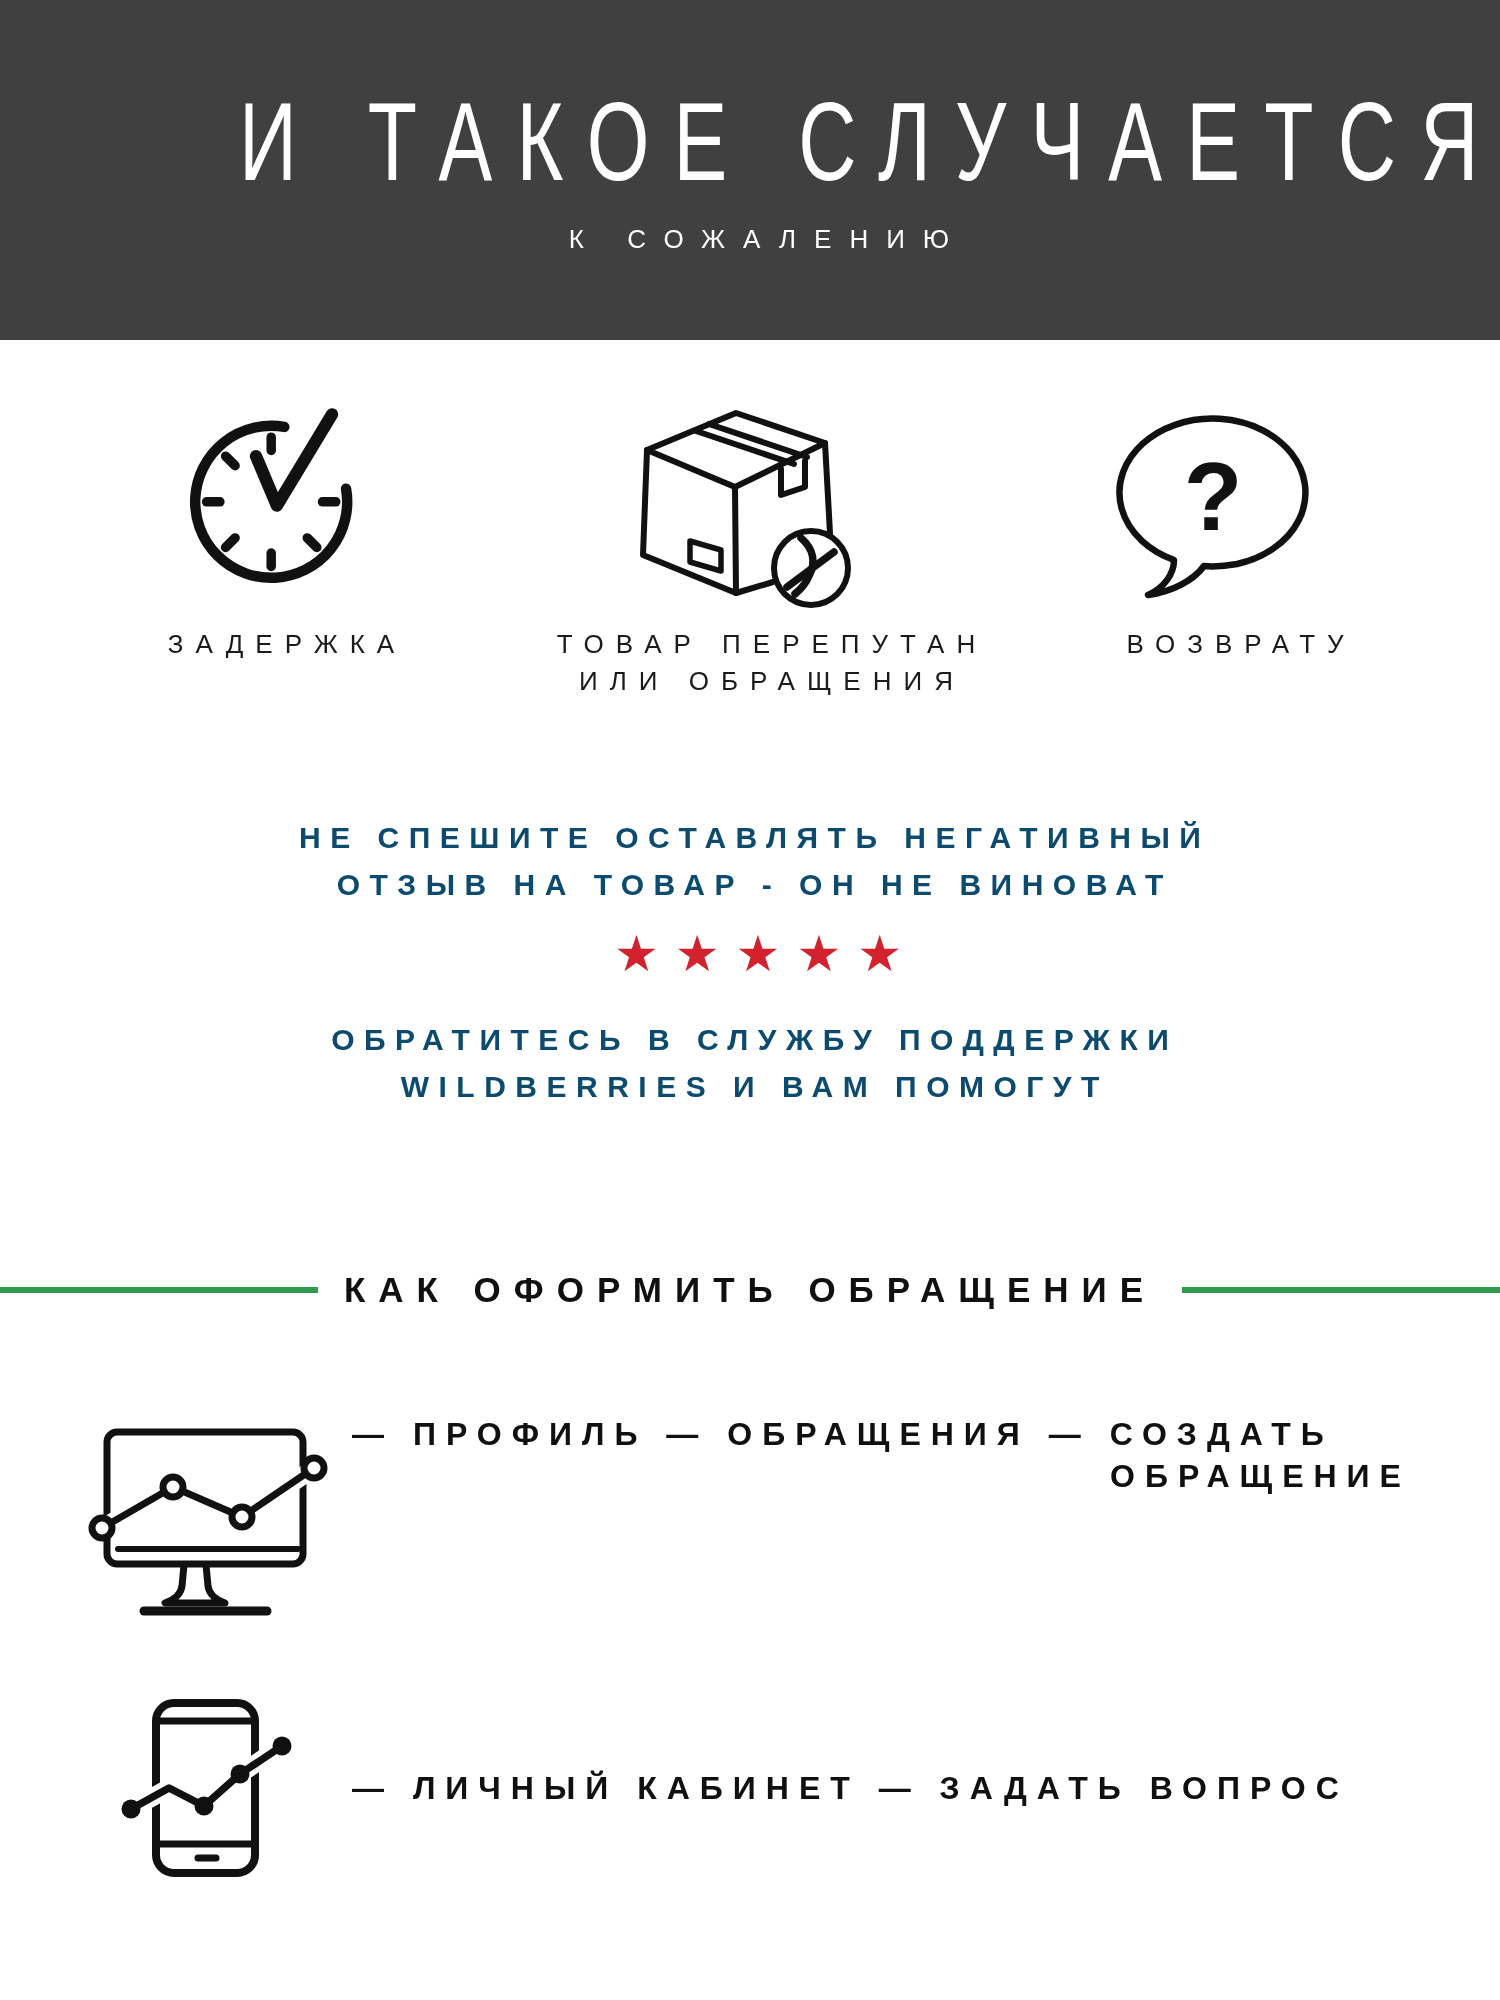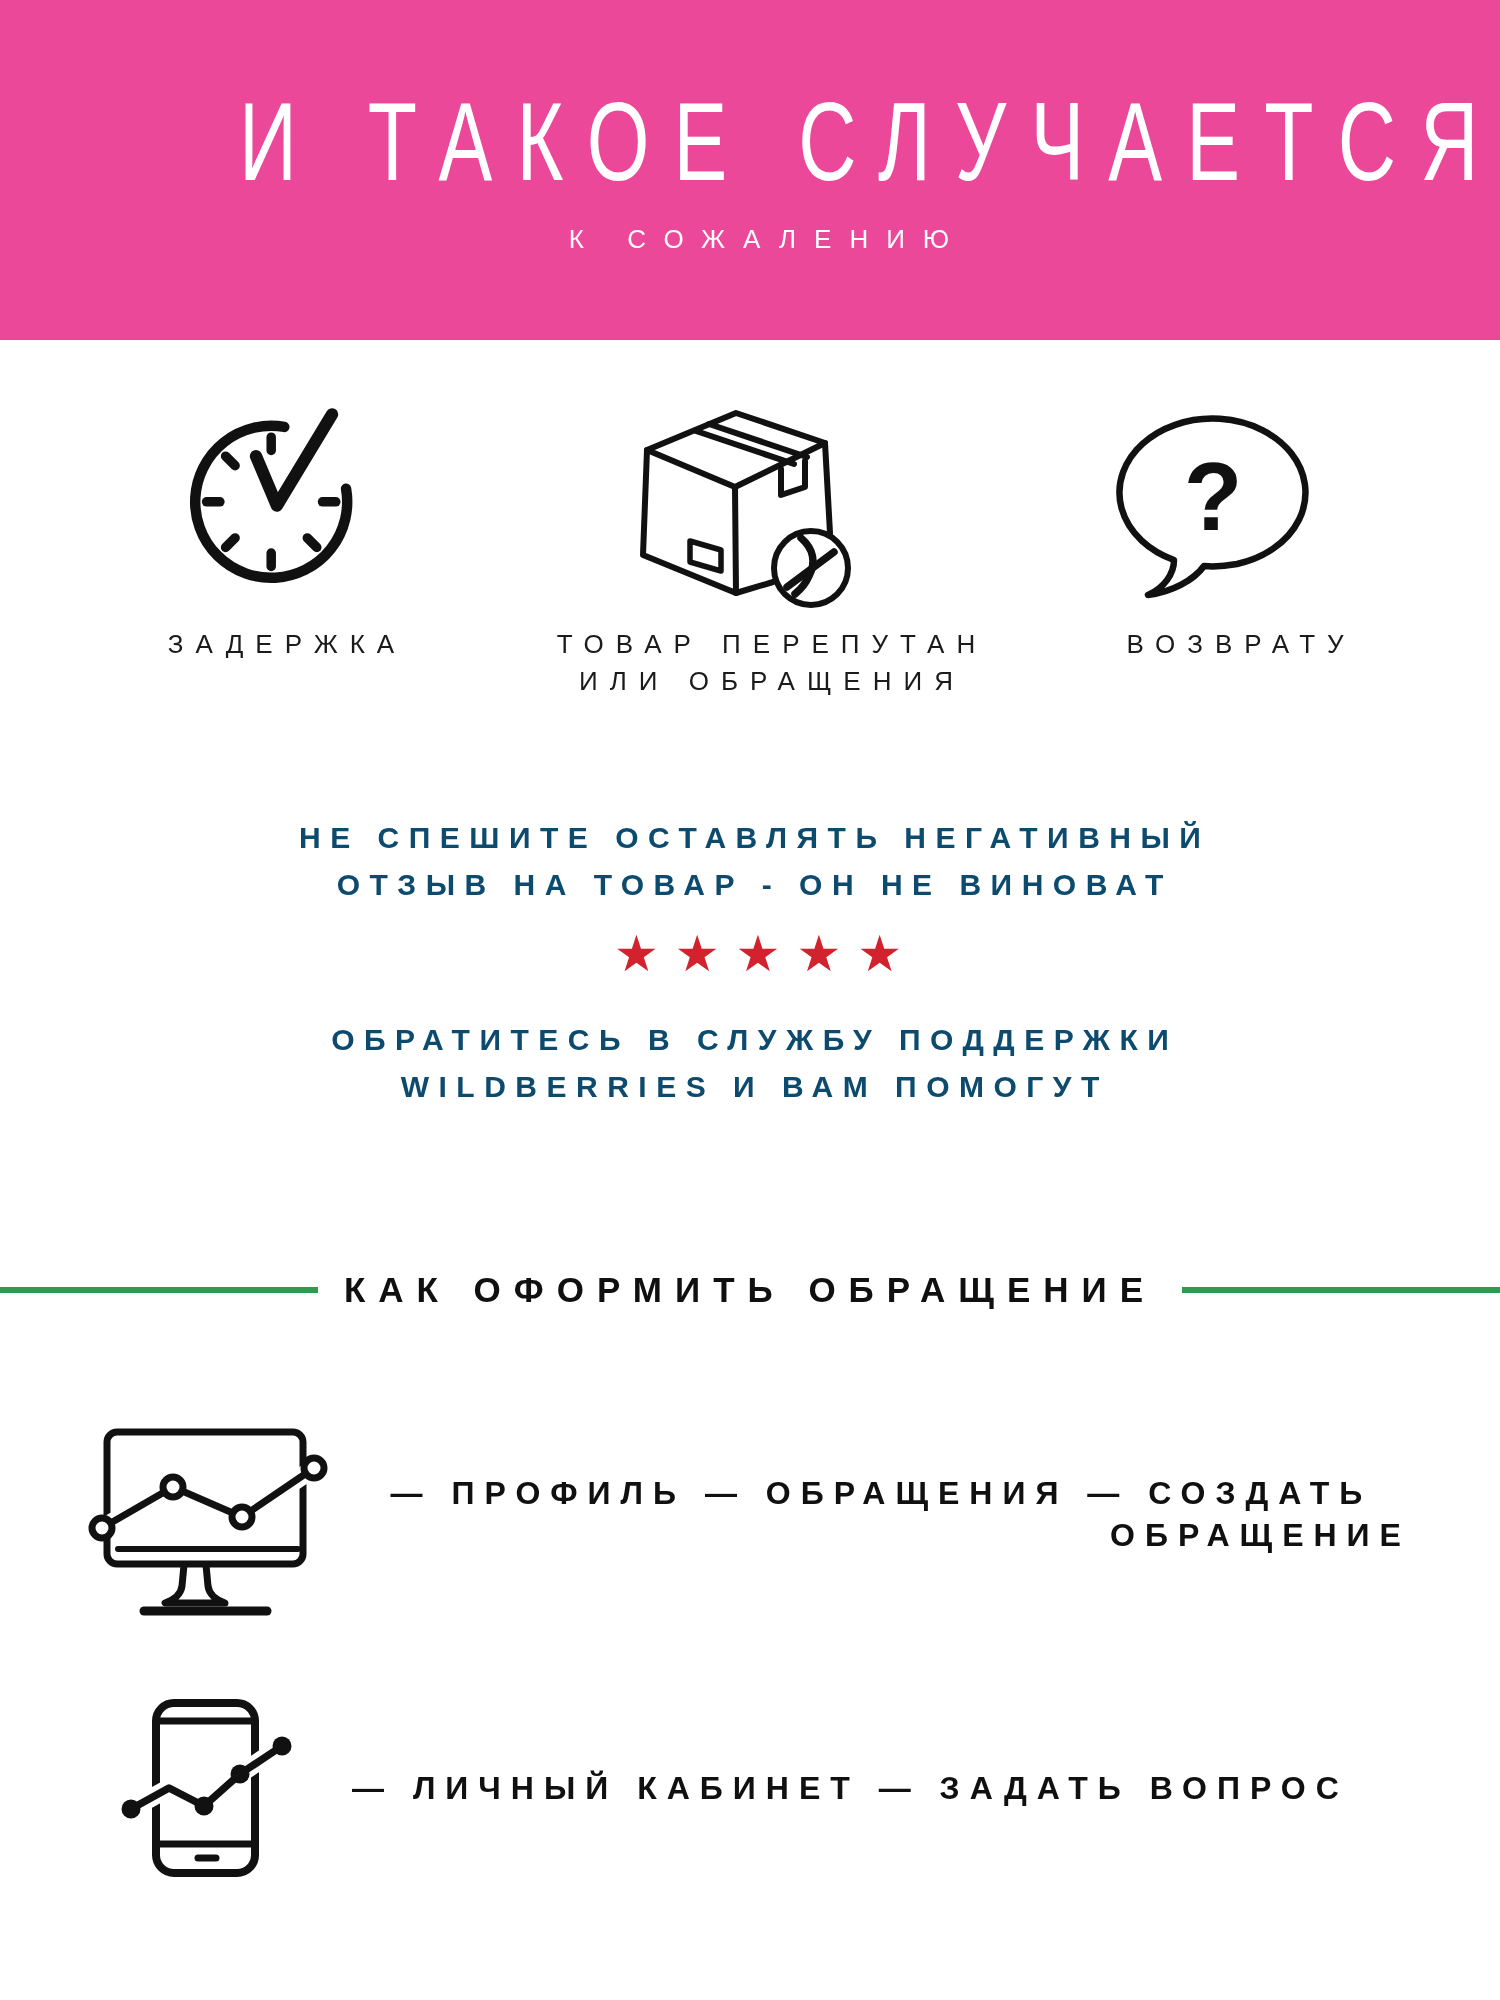--- a/index.html
+++ b/index.html
@@ -1,21 +1,21 @@
 <!DOCTYPE html>
 <html><head>
 <meta charset="utf-8">
 <style>
   html,body{margin:0;padding:0;background:#fff;}
   .page{
     position:relative;width:1500px;height:2000px;background:#fff;overflow:hidden;
     font-family:"Liberation Sans","DejaVu Sans",sans-serif;color:#141414;
   }
   
-  .banner{position:absolute;left:0;top:0;width:100%;height:340px;background:#ec4899;}
+  .banner{position:absolute;left:0;top:0;width:100%;height:340px;background:#404040;}
   .banner-title{
     position:absolute;left:0;top:84px;width:100%;text-align:center;color:#ffffff;
     font-size:112px;font-weight:400;letter-spacing:.30em;padding-left:.30em;
     transform:scaleX(.72);transform-origin:50% 50%;white-space:nowrap;line-height:116px;
   }
   .banner-sub{
     position:absolute;left:0;top:224px;width:100%;text-align:center;color:#ffffff;
     font-size:26px;font-weight:400;letter-spacing:18px;padding-left:18px;white-space:nowrap;
   }
   
@@ -37,21 +37,21 @@
   
   .section-header{position:absolute;left:0;top:1266px;width:100%;height:48px;display:flex;align-items:center;column-gap:26px;}
   .rule{flex:1;height:6px;background:#2e9b4f;}
   .section-title{font-size:35px;font-weight:700;letter-spacing:13px;color:#101010;white-space:nowrap;}
   
   .step-text{
     position:absolute;left:352px;font-size:32px;font-weight:700;letter-spacing:10px;
     line-height:42px;color:#101010;white-space:nowrap;
   }
   .step-text .line2{margin-left:758px;}
-  #step1-text{top:1472px;text-align:center;}
+  #step1-text{top:1413px;}
   #step2-text{top:1767px;}
 </style>
 </head>
 <body>
 
 <div class="page">
 
   <div class="banner">
     <div class="banner-title">И ТАКОЕ СЛУЧАЕТСЯ</div>
     <div class="banner-sub">К СОЖАЛЕНИЮ</div>

